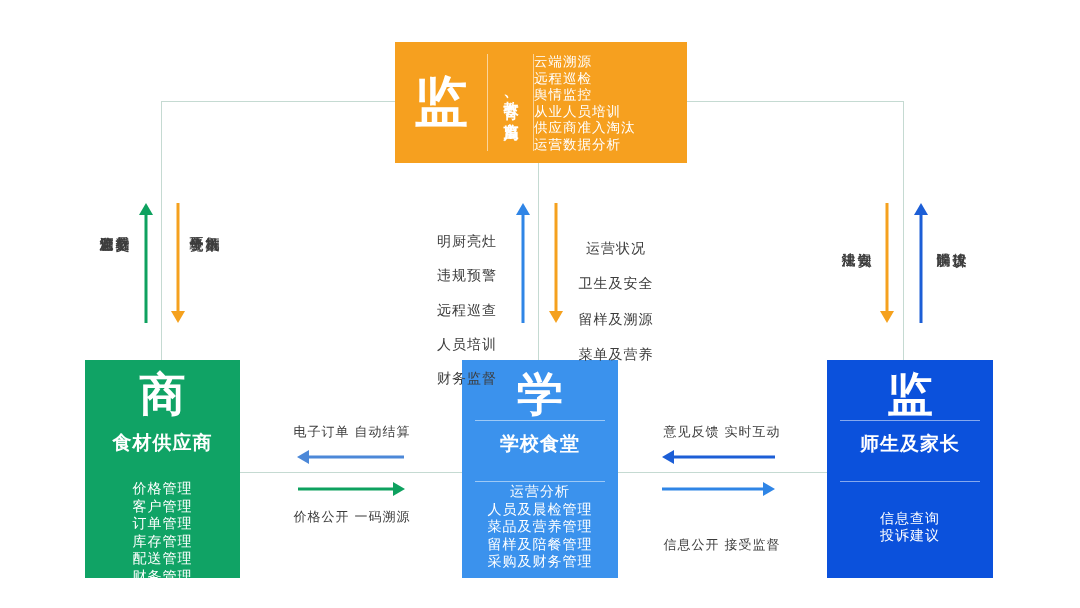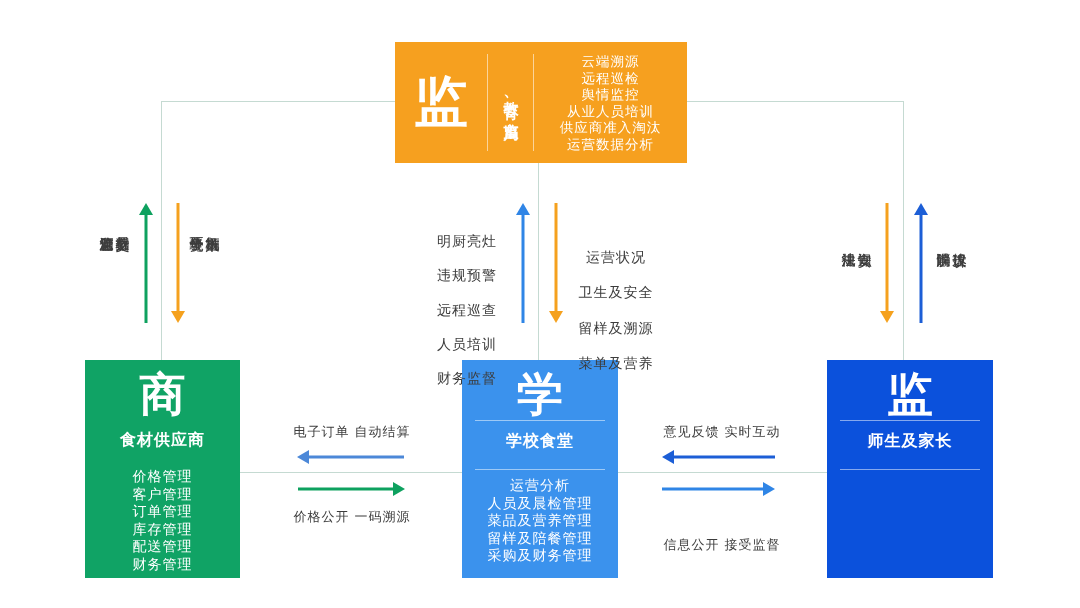--- a/index.html
+++ b/index.html
@@ -8,38 +8,38 @@
 
   
   .conn { position:absolute; background:var(--connector); }
   .conn.h { height:1px; }
   .conn.v { width:1px; }
 
   
   .node { position:absolute; display:flex; flex-direction:column; align-items:center; color:#fff; }
   .node .big { font-size:46px; font-weight:bold; line-height:52px; margin-top:8px; }
   .node .hr { width:calc(100% - 26px); height:1px; background:rgba(255,255,255,.5); }
-  .node .subtitle { font-size:16px; font-weight:bold; letter-spacing:1px; margin:10px 0 17px 0; }
+  .node .subtitle { font-size:19px; font-weight:bold; letter-spacing:1px; margin:10px 0 24px 0; }
   .node .fns { flex:1; display:flex; flex-direction:column; justify-content:center; padding-bottom:6px; }
   .node .fns div { font-size:14px; line-height:17.5px; text-align:center; letter-spacing:1px; }
 
   #supplier-box { left:85px;  top:360px; width:155px; height:218px; background:var(--green); }
   #school-box   { left:462px; top:360px; width:156px; height:218px; background:var(--blue); }
   #parents-box  { left:827px; top:360px; width:166px; height:218px; background:var(--deep-blue); }
 
   
   #regulator-box { position:absolute; left:395px; top:42px; width:292px; height:121px;
                    background:var(--orange); color:#fff; display:flex; align-items:stretch; }
   #regulator-box .charSec { flex:0 0 92px; display:flex; align-items:center; justify-content:center;
                    font-size:54px; font-weight:bold; }
   #regulator-box .vdiv { width:1px; background:rgba(255,255,255,.55); margin:12px 0; }
   #regulator-box .orgSec { flex:0 0 45px; display:flex; align-items:center; justify-content:center; }
   #regulator-box .orgSec span { writing-mode:vertical-rl; font-size:15px; font-weight:bold; letter-spacing:2px; }
   #regulator-box .fns { flex:1; display:flex; flex-direction:column; justify-content:center; }
-  #regulator-box .fns div { font-size:13.5px; line-height:16.5px; text-align:center; letter-spacing:1px; }
+  #regulator-box .fns div { font-size:13.5px; line-height:16.5px; text-align:left; letter-spacing:1px; }
 
   
   .varrow { position:absolute; width:14px; }
   .varrow .shaft { position:absolute; left:50%; transform:translateX(-50%); width:3px; background:var(--c); }
   .varrow.up .shaft { top:11px; bottom:0; }
   .varrow.down .shaft { top:0; bottom:11px; }
   .varrow .head { position:absolute; left:50%; transform:translateX(-50%); width:0; height:0;
                   border-left:7px solid transparent; border-right:7px solid transparent; }
   .varrow.up .head { top:0; border-bottom:12px solid var(--c); }
   .varrow.down .head { bottom:0; border-top:12px solid var(--c); }
@@ -55,21 +55,21 @@
   .harrow.right .head { right:0; border-left:12px solid var(--c); }
 
   
   .vlabel { position:absolute; writing-mode:vertical-rl; color:var(--label); font-size:14px;
             line-height:16px; letter-spacing:0; }
   .vlabel span { display:block; }
   .stack { position:absolute; color:var(--label); }
   .stack div { text-align:center; letter-spacing:1px;margin-top:16px; }
   #school-up-labels   { left:431px; top:216px; width:72px; font-size:14px; }
   #school-up-labels div   { line-height:18.3px; }
-  #school-down-labels { left:576px; top:232px; width:80px; font-size:14px; }
+  #school-down-labels { left:576px; top:223px; width:80px; font-size:14px; }
   #school-down-labels div { line-height:19.3px; }
   .hlabel { position:absolute; width:200px; text-align:center; color:var(--label);
             font-size:13px; letter-spacing:1px; }
 </style>
 </head>
 <body>
 
 <div id="canvas">
 
   <div class="conn h" style="left:161px; top:101px; width:234px;"></div>
@@ -124,20 +124,24 @@
       <div>留样及陪餐管理</div>
       <div>采购及财务管理</div>
     </div>
   </div>
 
   <div class="node" id="parents-box">
     <div class="big">监</div>
     <div class="hr"></div>
     <div class="subtitle">师生及家长</div>
     <div class="hr"></div>
+    <div class="fns">
+      <div>信息查询</div>
+      <div>投诉建议</div>
+    </div>
   </div>
 
   <div class="varrow up" style="left:139px; top:203px; height:120px; --c:var(--arrow-green);">
     <div class="head"></div>
       <div class="shaft"></div>
   </div>
   <div class="varrow down" style="left:171px; top:203px; height:120px; --c:var(--arrow-orange);">
     <div class="shaft"></div>
       <div class="head"></div>
   </div>

